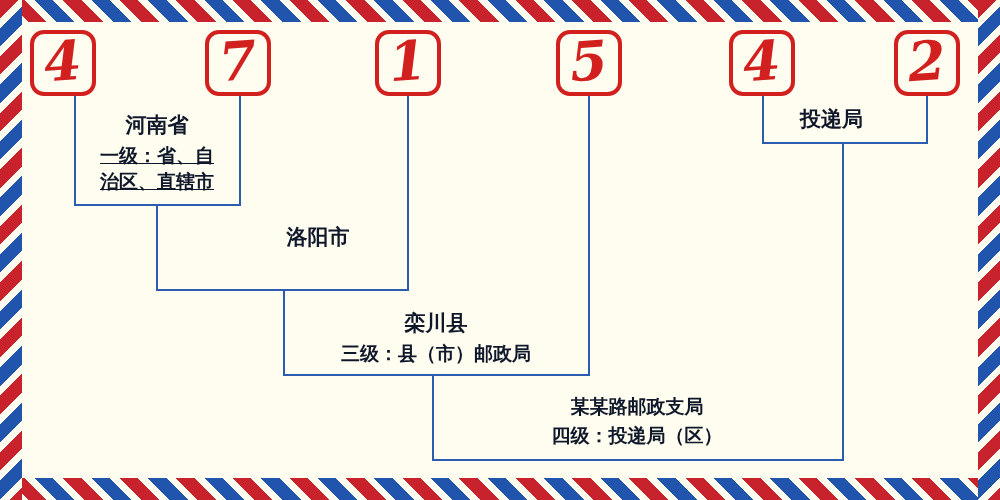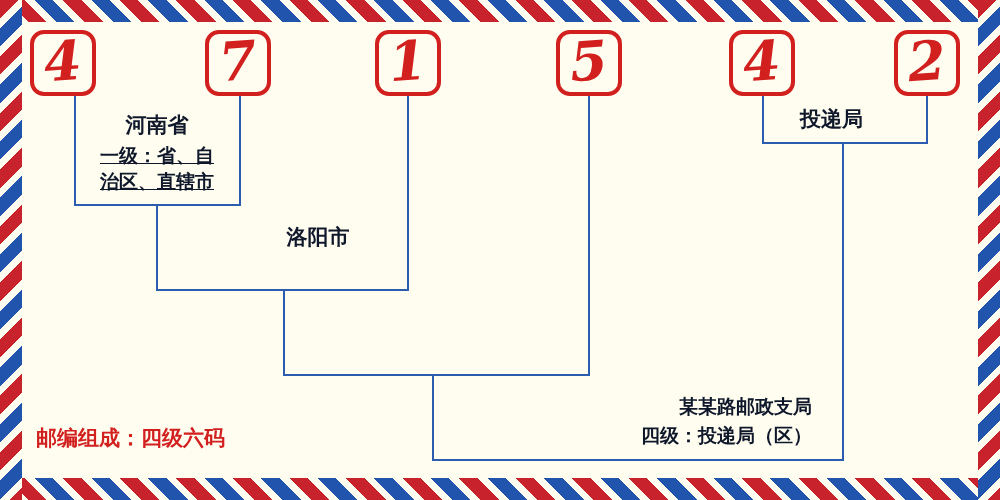--- a/index.html
+++ b/index.html
@@ -61,21 +61,21 @@
 
   
   .label { position: absolute; text-align: center; color: #0f172a; z-index: 2; }
   .label-name { font-size: 21px; font-weight: bold; line-height: 1.3; }
   .label-desc { font-size: 19px; font-weight: bold; line-height: 1.35; margin-top: 4px; }
 
   .label-l1 { left: 82px;  top: 112px; width: 150px; }
   .label-l1 .label-desc { width: 128px; margin-left: auto; margin-right: auto; text-decoration: underline; }
   .label-l2 { left: 157px; top: 224px; width: 250px; margin-left: 36px; }
   .label-l3 { left: 286px; top: 310px; width: 300px; }
-  .label-l4 { left: 462px; top: 394px; width: 350px; text-align: right; }
+  .label-l4 { left: 462px; top: 394px; width: 350px; }
   .label-l4 .label-name { font-size: 19px; }
   .label-l4 .label-desc { }
   .label-delivery { left: 763px; top: 106px; width: 137px; }
 
   .footer-note {
     position: absolute;
     left: 36px; top: 424px;
     font-size: 21px;
     font-weight: bold;
     color: #d2201f;
@@ -133,25 +133,28 @@
 
   <div class="label label-l1">
     <div class="label-name">河南省</div>
     <div class="label-desc">一级：省、自治区、直辖市</div>
   </div>
 
   <div class="label label-l2">
     <div class="label-name">洛阳市</div>
   </div>
 
+  <div class="label label-l3">
+    <div class="label-name">栾川县</div>
+    <div class="label-desc">三级：县（市）邮政局</div>
+  </div>
 
   <div class="label label-l4">
     <div class="label-name">某某路邮政支局</div>
     <div class="label-desc">四级：投递局（区）</div>
   </div>
 
   <div class="label label-delivery">
     <div class="label-name">投递局</div>
   </div>
 
-  <div class="footer-note">邮编组成：四级六码</div>
 
 </div>
 
 </body></html>

